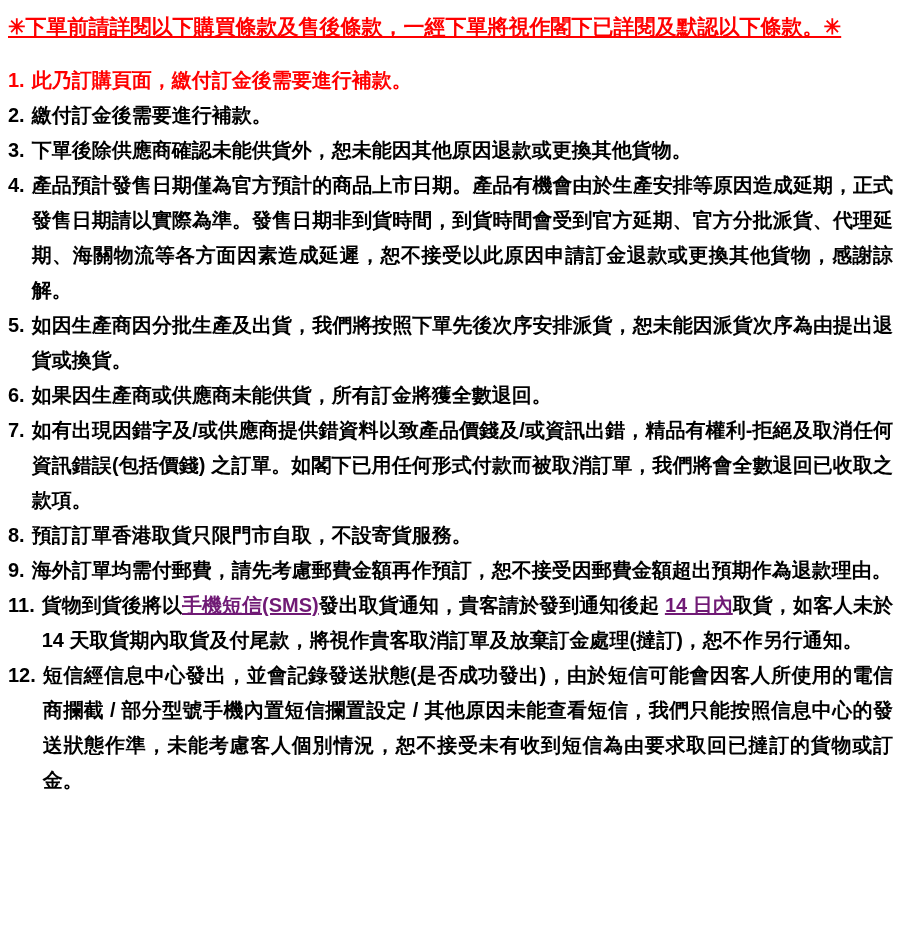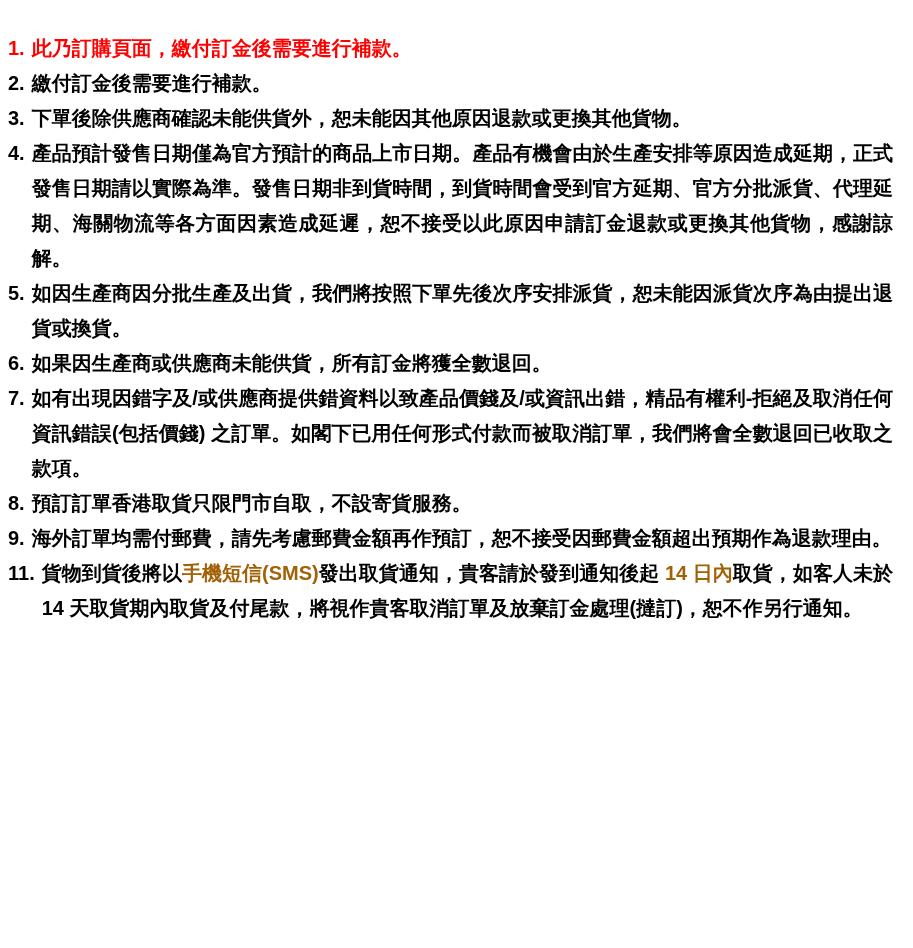--- a/index.html
+++ b/index.html
@@ -47,33 +47,35 @@
     white-space: nowrap;
   }
   .li-text {
     flex: 1 1 auto;
     text-align: justify;
   }
   .red {
     color: #ff0000;
   }
   .red-u {
-    color: #a16207;
+    color: #701a75;
+    text-decoration: underline;
   }
   .blue-link {
     color: #0000ee;
     text-decoration: underline;
     cursor: pointer;
   }
 </style>
 </head>
 <body>
 
 <div class="page">
 
+  <p class="notice">✳下單前請詳閱以下購買條款及售後條款，一經下單將視作閣下已詳閱及默認以下條款。✳</p>
 
 
   <div class="terms">
 
     <div class="term">
       <span class="num red">1.</span>
       <span class="li-text red">此乃訂購頁面，繳付訂金後需要進行補款。</span>
     </div>
 
     <div class="term">
@@ -115,16 +117,20 @@
       <span class="num">9.</span>
       <span class="li-text">海外訂單均需付郵費，請先考慮郵費金額再作預訂，恕不接受因郵費金額超出預期作為退款理由。</span>
     </div>
 
 
     <div class="term">
       <span class="num">11.</span>
       <span class="li-text"><span>貨物到貨後將以</span><span class="red-u">手機短信(SMS)</span><span>發出取貨通知，貴客請於發到通知後起 </span><span class="red-u">14 日內</span><span>取貨，如客人未於 14 天取貨期內取貨及付尾款，將視作貴客取消訂單及放棄訂金處理(撻訂)，恕不作另行通知。</span></span>
     </div>
 
+    <div class="term">
+      <span class="num">12.</span>
+      <span class="li-text">短信經信息中心發出，並會記錄發送狀態(是否成功發出)，由於短信可能會因客人所使用的電信商攔截 / 部分型號手機內置短信攔置設定 / 其他原因未能查看短信，我們只能按照信息中心的發送狀態作準，未能考慮客人個別情況，恕不接受未有收到短信為由要求取回已撻訂的貨物或訂金。</span>
+    </div>
 
 
   </div>
 </div>
 
 </body></html>

